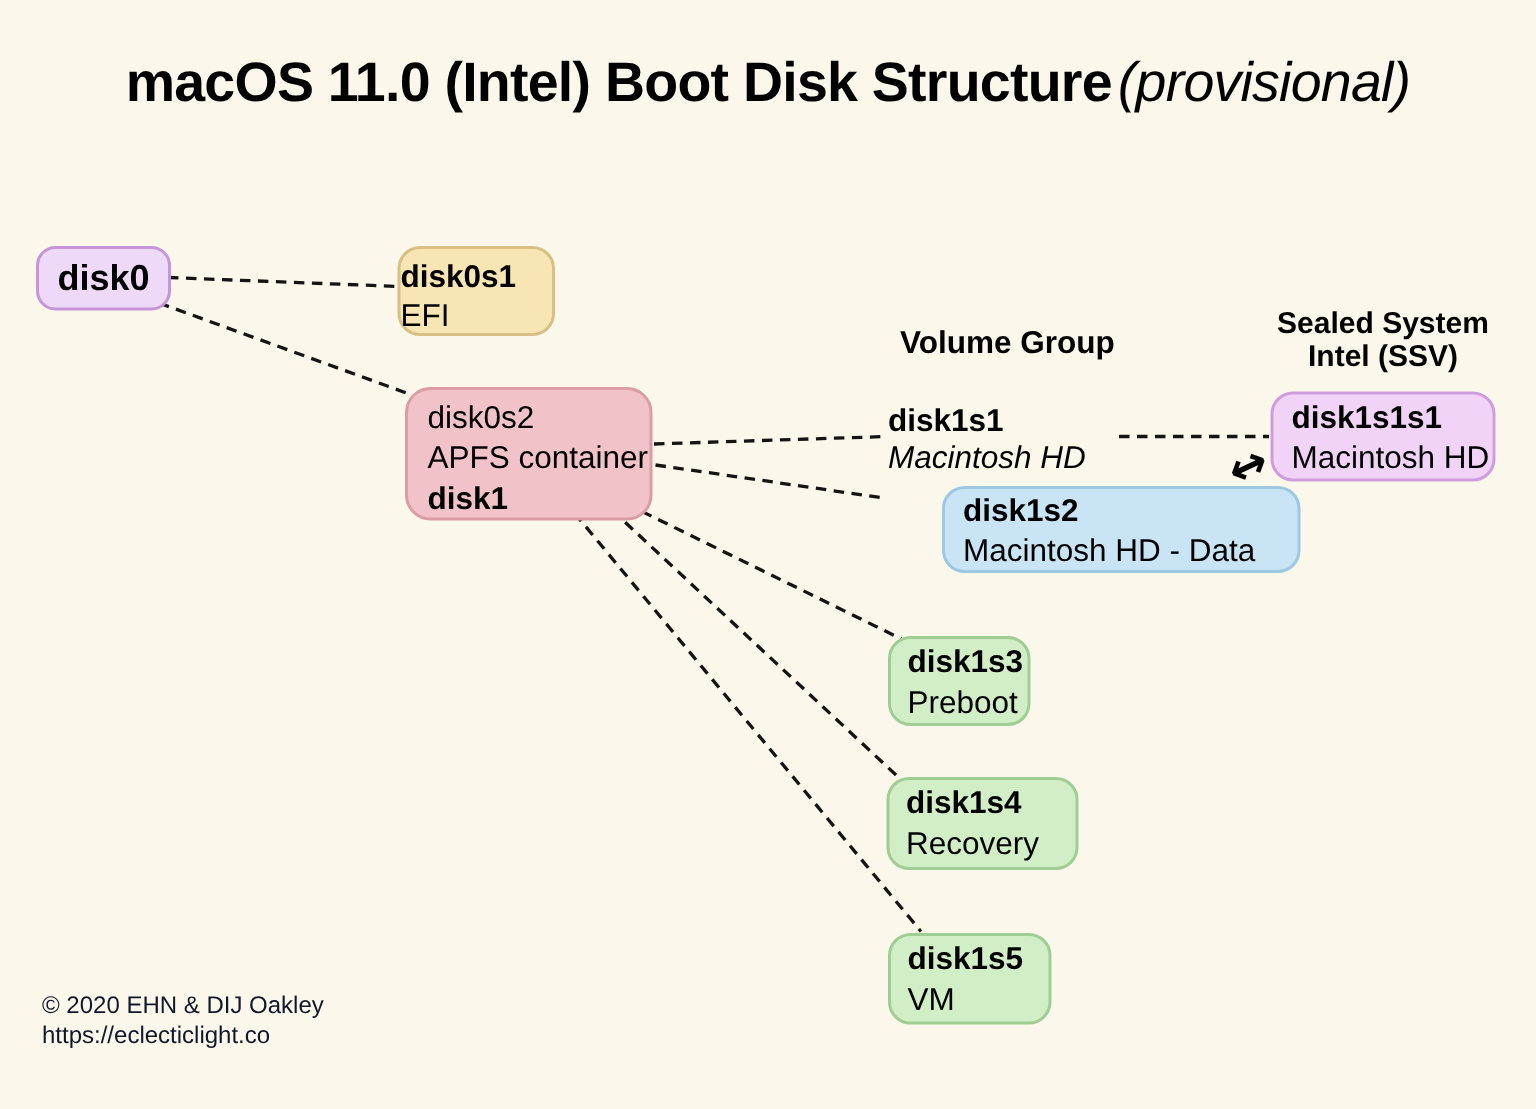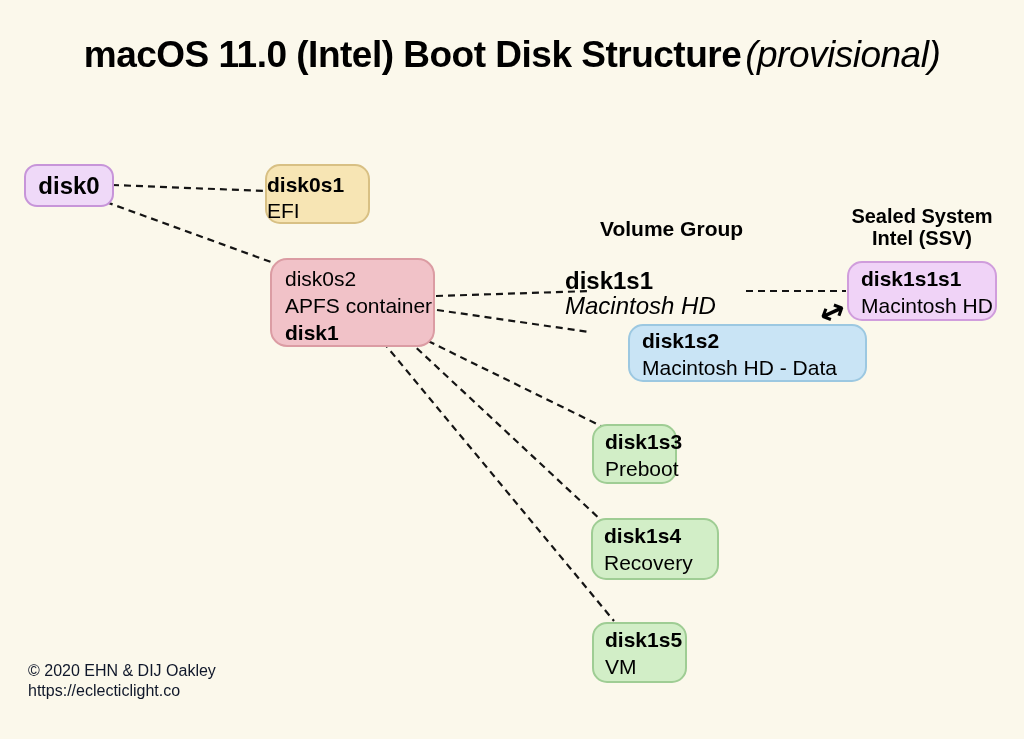--- a/index.html
+++ b/index.html
@@ -92,27 +92,27 @@
     left: 847px; top: 261px; width: 150px; height: 60px;
     background: var(--magenta-fill, #F0D3F7);
     border-color: var(--magenta-border, #D09DDC);
     padding: 2px 12px;
   }
   .n-green {
     background: var(--green-fill, #D2EEC7);
     border-color: var(--green-border, #9FCD94);
     padding: 2px 11px;
   }
-  .n-disk1s3 { left: 592px; top: 424px; width: 85px;  height: 60px; }
+  .n-disk1s3 { left: 592px; top: 424px; width: 95px;  height: 60px; }
   .n-disk1s4 { left: 591px; top: 518px; width: 128px; height: 62px; }
-  .n-disk1s5 { left: 592px; top: 622px; width: 95px;  height: 61px; }
+  .n-disk1s5 { left: 592px; top: 622px; width: 109px;  height: 61px; }
   .free-label {
     position: absolute;
-    left: 565px; top: 268px;
-    font-size: 24px;
+    left: 592px; top: 268px;
+    font-size: 21px;
     line-height: 25px;
     white-space: nowrap;
   }
   .free-label .nm { font-weight: 700; }
   .free-label .ds { font-style: italic; }
   .heading {
     position: absolute;
     font-weight: 700;
     white-space: nowrap;
   }

